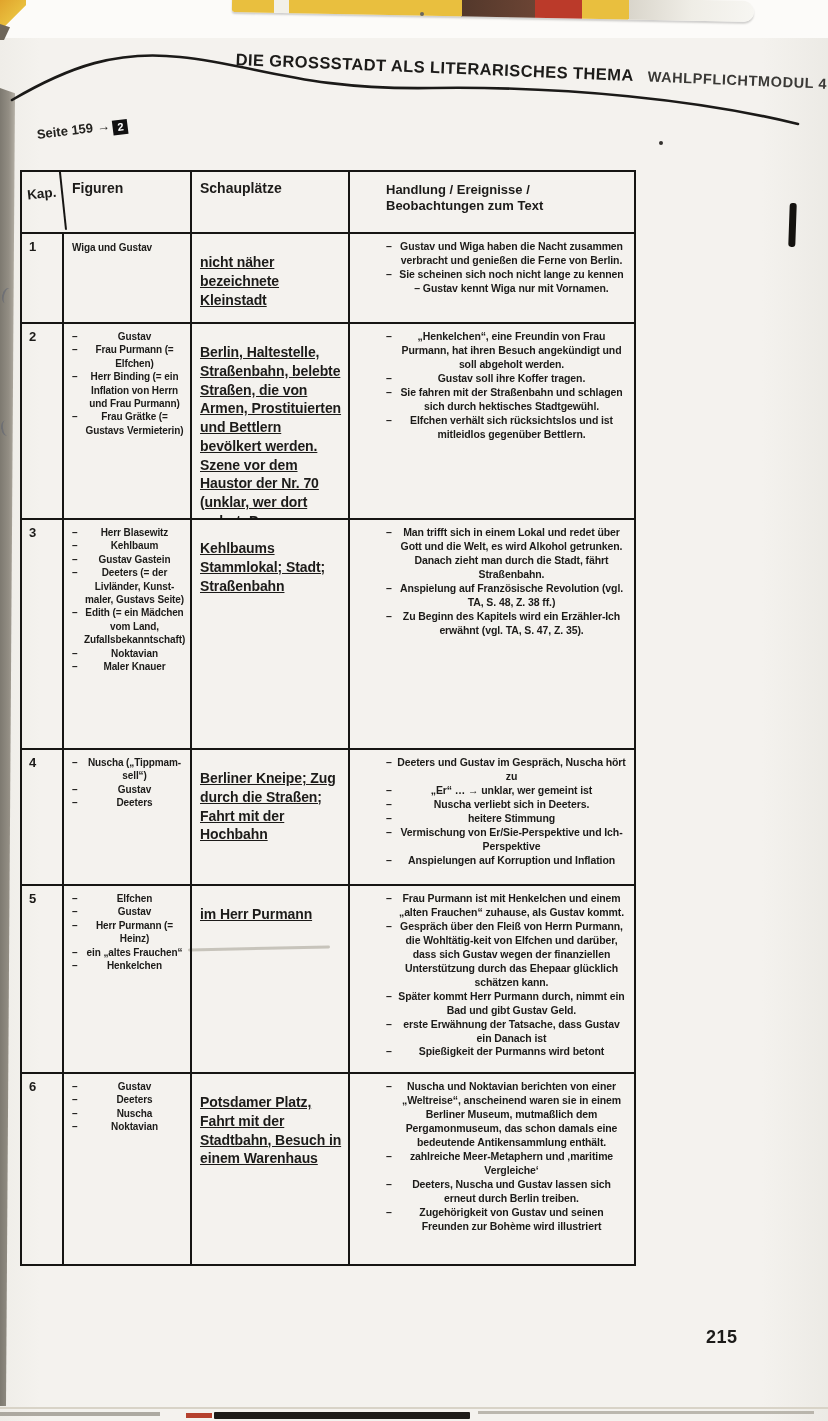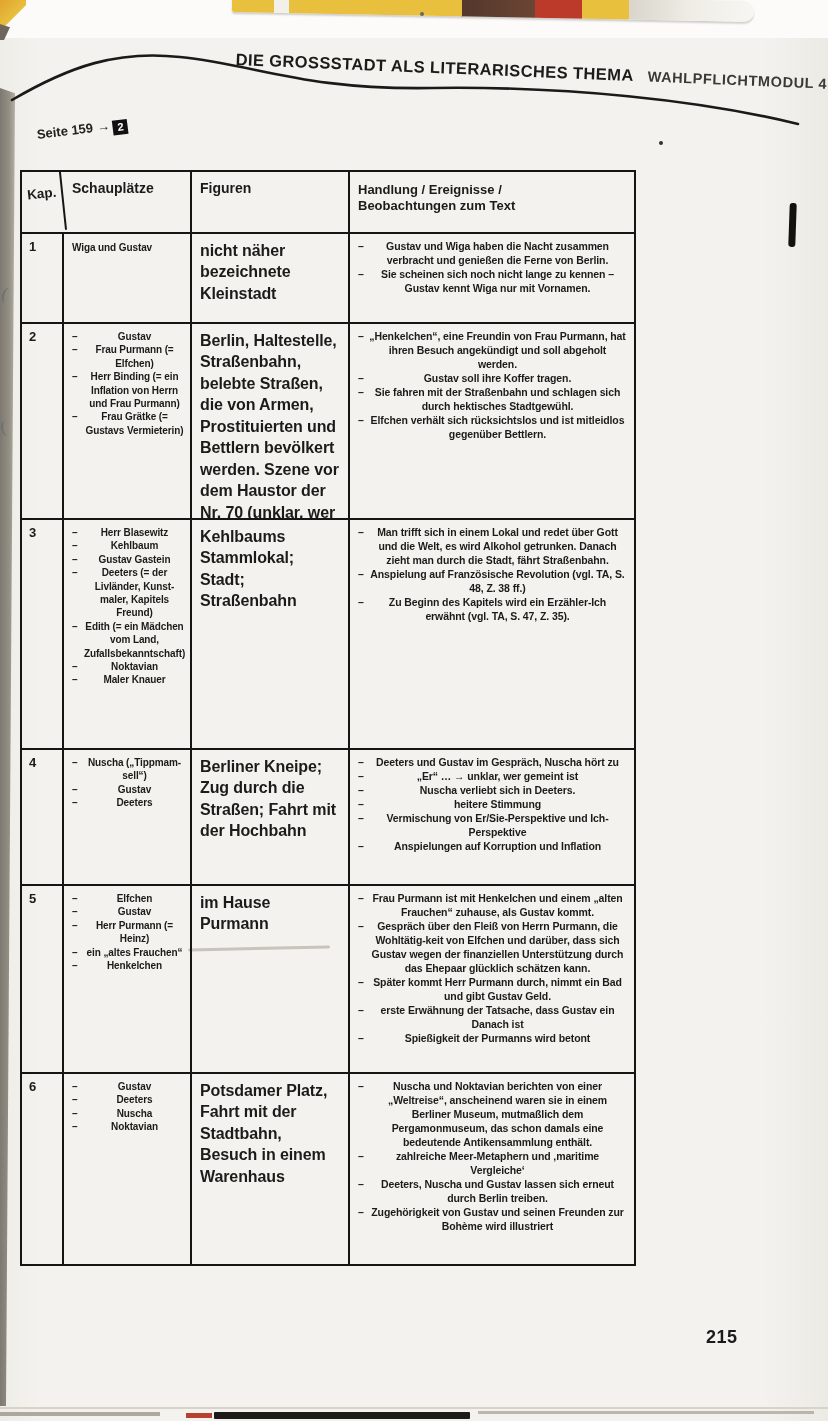--- a/index.html
+++ b/index.html
@@ -76,29 +76,29 @@
   .gtable{
     position:absolute;left:20px;top:170px;width:616px;
     border:2.2px solid #161513;background:transparent;color:#1c1b19;
     box-sizing:border-box;
   }
   .t-row,.t-head{display:grid;grid-template-columns:42px 128px 158px 1fr;box-sizing:border-box;}
   .t-head{height:62px;border-bottom:2.2px solid #161513;}
   .t-row{border-bottom:2.2px solid #161513;overflow:hidden;}
   .t-row:last-child{border-bottom:none;}
   .cell{border-right:2px solid #161513;box-sizing:border-box;overflow:hidden;}
-  .cell:last-child{border-right:none;}
+  .cell:last-child{border-right:none;margin-left:28px;}
   .h-cell{font-weight:800;padding:8px 6px 0 8px;}
   .h-kap{font-size:13.5px;transform:rotate(-6deg);padding-top:14px;padding-left:6px;}
   .h-fig,.h-schau{font-size:14px;}
   .h-hand{font-size:13px;line-height:1.25;padding-top:10px;}
   .h-hand .wrapbox{max-width:196px;}
   .kap{font-size:13px;font-weight:800;padding:5px 0 0 7px;}
   .figuren{font-size:10px;font-weight:700;line-height:1.34;padding:6px 4px 4px 8px;letter-spacing:-.1px;}
-  .schau{font-size:16px;font-weight:700;line-height:1.34;padding:6px 6px 4px 8px;letter-spacing:-.1px;}
+  .schau{font-size:14px;font-weight:700;line-height:1.34;padding:19px 6px 4px 8px;letter-spacing:-.1px;text-decoration:underline;}
   .handlung{font-size:10.5px;font-weight:700;line-height:1.33;padding:6px 8px 4px 8px;letter-spacing:-.1px;}
   .item{display:flex;gap:4px;align-items:flex-start;}
   .item .dash{flex:0 0 7px;}
   .item .txt{flex:1;text-align:center;}
   .fig-plain{padding-top:1px;}
 
   .page-number{
     position:absolute;left:706px;top:1327px;
     font-size:18px;font-weight:800;color:#1c1b19;letter-spacing:.5px;
   }
@@ -133,22 +133,22 @@
     <span class="title-main">DIE GROSSSTADT ALS LITERARISCHES THEMA</span><span class="title-module">WAHLPFLICHTMODUL 4</span>
   </div>
 
   <div class="page-ref">
     <span>Seite 159</span><span class="arrow">→</span><span class="ref-badge">2</span>
   </div>
 
   <div class="gtable">
     <div class="t-head">
       <div class="cell h-cell h-kap">Kap.</div>
+      <div class="cell h-cell h-fig">Figuren</div>
       <div class="cell h-cell h-schau">Schauplätze</div>
-      <div class="cell h-cell h-fig">Figuren</div>
       <div class="cell h-cell h-hand">
         <div class="wrapbox">Handlung / Ereignisse / Beobachtungen zum Text</div>
       </div>
     </div>
     <div>
     <div class="t-row" style="height: 90px;">
       <div class="cell kap">1</div>
       <div class="cell figuren">
             <div class="fig-plain">Wiga und Gustav</div>
           </div>
@@ -216,21 +216,21 @@
             <div class="item">
               <span class="dash">–</span>
               <span class="txt">Kehlbaum</span>
             </div>
             <div class="item">
               <span class="dash">–</span>
               <span class="txt">Gustav Gastein</span>
             </div>
             <div class="item">
               <span class="dash">–</span>
-              <span class="txt">Deeters (= der Livländer, Kunst-maler, Kapitels Freund)</span>
+              <span class="txt">Deeters (= der Livländer, Kunst-maler, Gustavs Seite)</span>
             </div>
             <div class="item">
               <span class="dash">–</span>
               <span class="txt">Edith (= ein Mädchen vom Land, Zufallsbekanntschaft)</span>
             </div>
             <div class="item">
               <span class="dash">–</span>
               <span class="txt">Noktavian</span>
             </div>
             <div class="item">
@@ -317,21 +317,21 @@
             </div>
             <div class="item">
               <span class="dash">–</span>
               <span class="txt">ein „altes Frauchen“</span>
             </div>
             <div class="item">
               <span class="dash">–</span>
               <span class="txt">Henkelchen</span>
             </div>
           </div>
-      <div class="cell schau">im Hause Purmann</div>
+      <div class="cell schau">im Herr Purmann</div>
       <div class="cell handlung">
             <div class="item">
               <span class="dash">–</span>
               <span class="txt">Frau Purmann ist mit Henkelchen und einem „alten Frauchen“ zuhause, als Gustav kommt.</span>
             </div>
             <div class="item">
               <span class="dash">–</span>
               <span class="txt">Gespräch über den Fleiß von Herrn Purmann, die Wohltätig-keit von Elfchen und darüber, dass sich Gustav wegen der finanziellen Unterstützung durch das Ehepaar glücklich schätzen kann.</span>
             </div>
             <div class="item">

